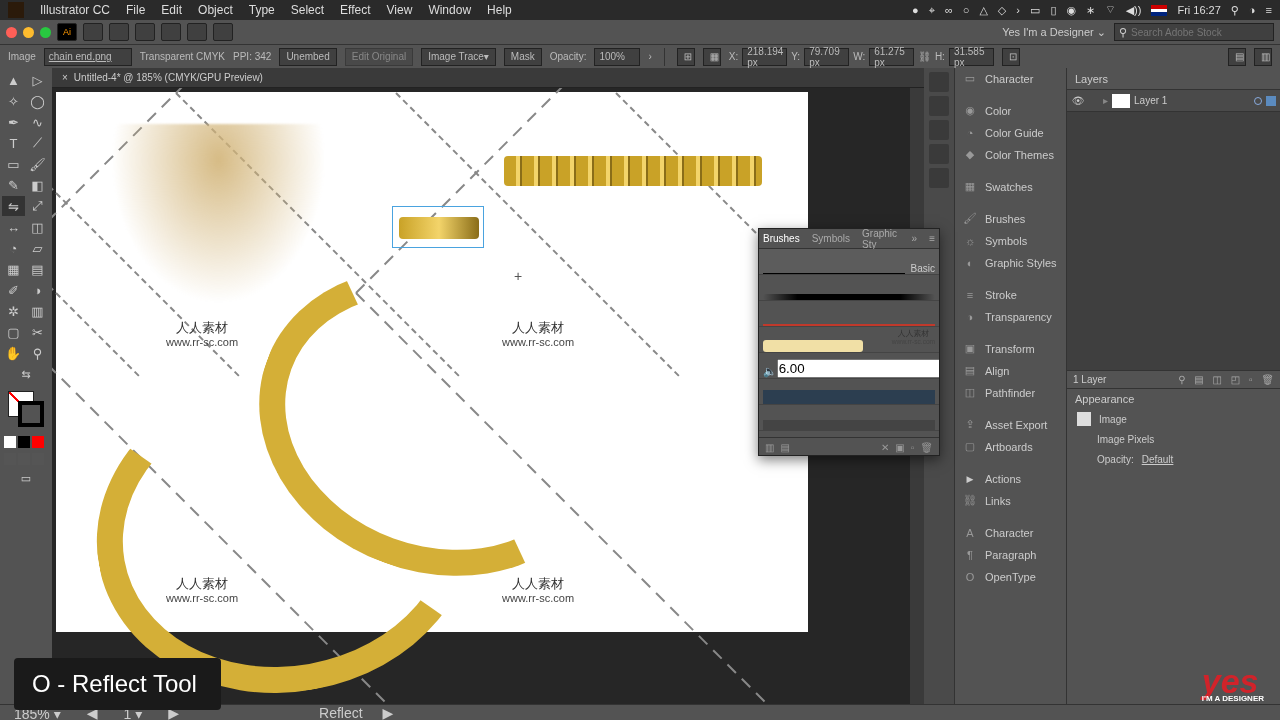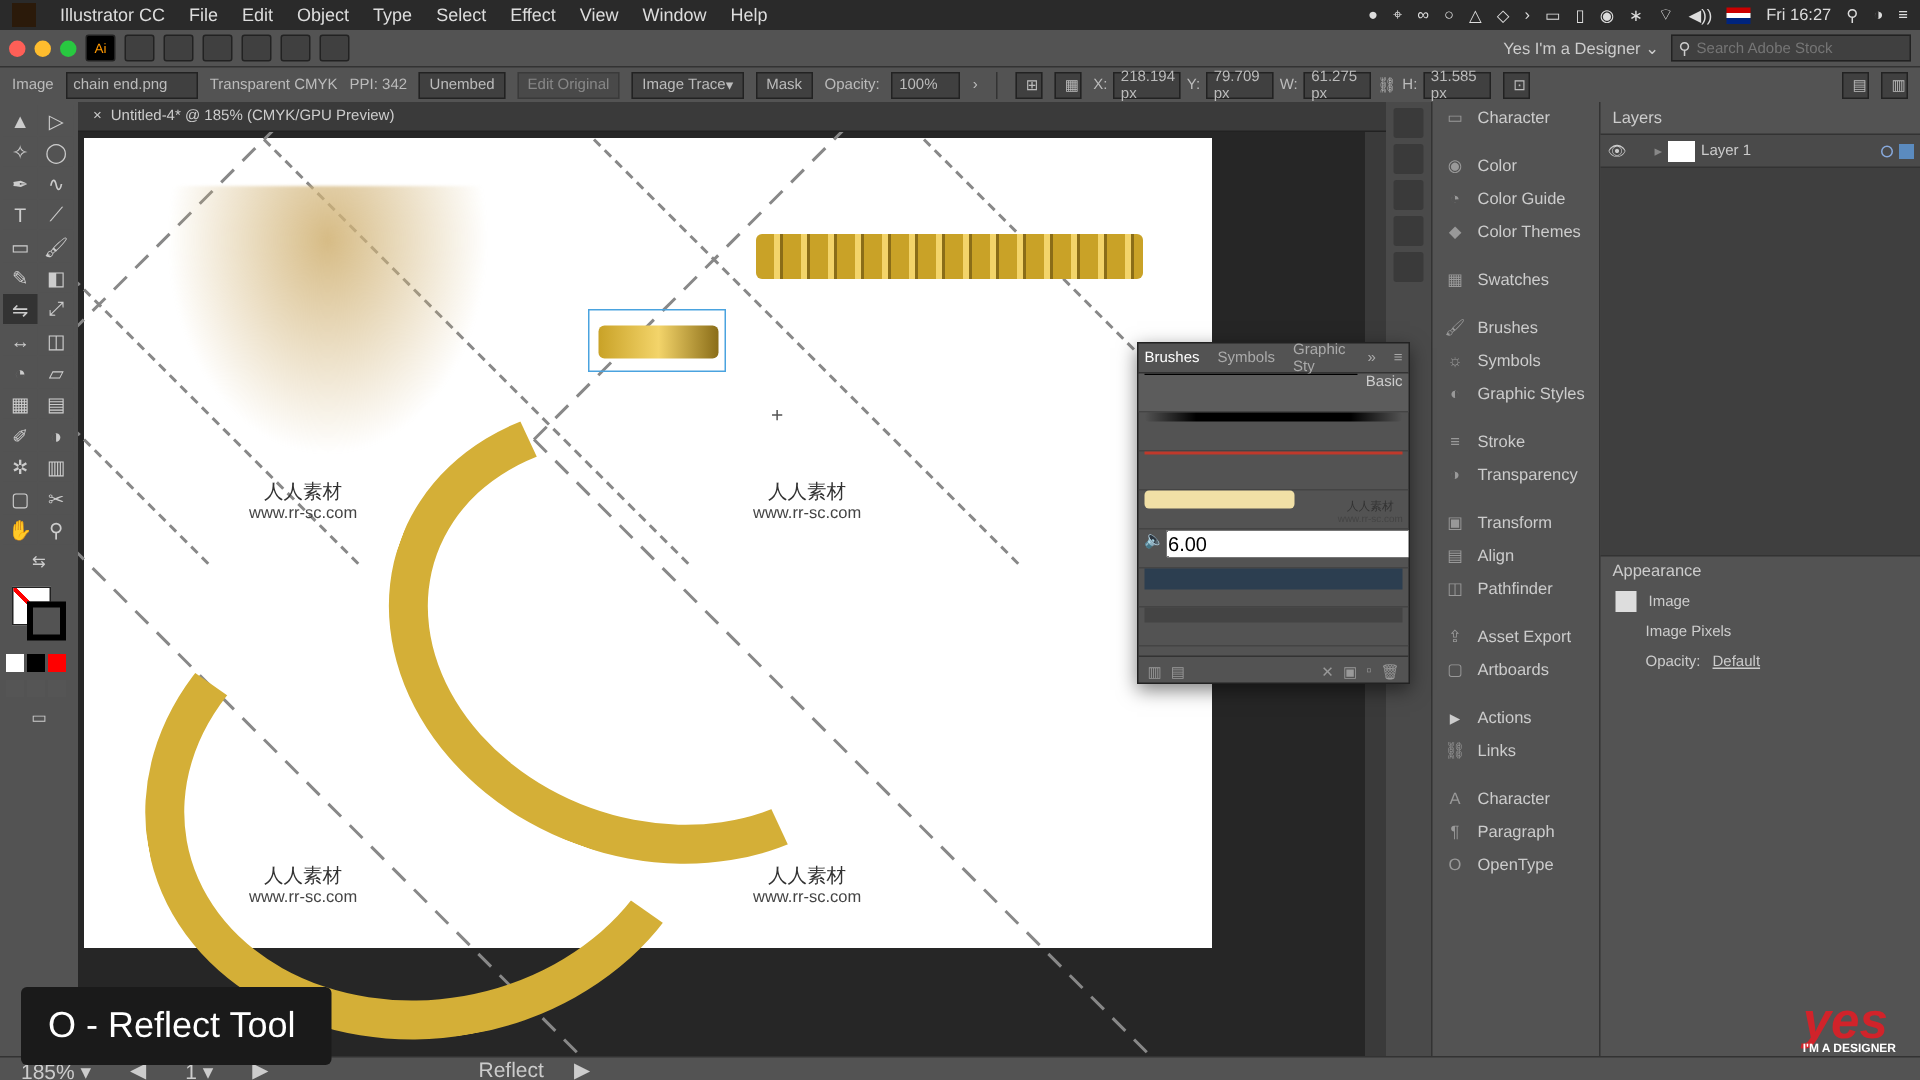--- a/index.html
+++ b/index.html
@@ -90,21 +90,21 @@
 .appearance .hdr { height:20px; display:flex; align-items:center; padding:0 8px; font-size:11px; }
 .appearance .row { height:20px; display:flex; align-items:center; padding:0 10px; font-size:10px; gap:8px; }
 .appearance .sw { width:14px; height:14px; background:#ddd; }
 
 
 .brushes-panel { position:absolute; left:758px; top:228px; width:182px; height:228px; background:#535353; border:1px solid #222; box-shadow:0 4px 12px rgba(0,0,0,.5); z-index:50; }
 .bp-tabs { height:20px; display:flex; align-items:center; padding:0 4px; font-size:10px; gap:12px; color:#aaa; border-bottom:1px solid #333;}
 .bp-tabs .active { color:#fff; }
 .bp-tabs .more { margin-left:auto; }
 .bp-body { height: 188px; overflow:hidden; }
-.brush-item { height:26px; border-bottom:1px solid #444; display:flex; align-items:flex-start; padding:0 4px; position:relative;}
+.brush-item { height:26px; border-bottom:1px solid #444; display:flex; align-items:flex-end; padding:0 4px; position:relative;}
 .brush-item .stroke { flex:1; height:3px; background:#000; }
 .brush-item.basic { justify-content:flex-end; font-size:10px; color:#ccc; background:#5c5c5c;}
 .brush-item.cal .stroke { height:6px; background: linear-gradient(90deg, transparent, #000 20%, #000 80%, transparent); border-radius:3px;}
 .brush-item.art .stroke { height:2px; background:#c0392b; }
 .brush-item.scatter .stroke { height:12px; background:#f1e0a6; border-radius:3px;}
 .brush-item.pattern .stroke { height:14px; background:#2c3e50;}
 .bp-footer { height:20px; display:flex; align-items:center; padding:0 6px; gap:6px; font-size:10px; border-top:1px solid #333;}
 .bp-footer .spacer { flex:1; }
 .bp-footer .ic { color:#999; cursor:pointer; }
 
@@ -172,21 +172,21 @@
     <div class="search-box">
       <span>⚲</span>
       <input placeholder="Search Adobe Stock" style="">
     </div>
   </div>
 </div>
 
 <div class="control-bar">
   <span class="lbl">Image</span>
   <span class="field" style="width:88px">
-      <span style="">chain end.png</span>
+      <span style="text-decoration:underline">chain end.png</span>
     </span>
   <span class="lbl">Transparent CMYK</span>
   <span class="lbl">PPI: 342</span>
   <span class="btn">Unembed</span>
   <span class="btn" style="opacity:.5">Edit Original</span>
   <span class="btn"><span>Image Trace</span> ▾</span>
   <span class="btn">Mask</span>
   <span class="lbl">Opacity:</span>
   <span class="field" style="width:46px">100%</span>
   <span>›</span>
@@ -411,20 +411,31 @@
       <div class="layer-row">
         <span class="eye">👁</span>
         <span style="width:14px"></span>
         <span style="color:#888">▸</span>
         <span class="thumb"></span>
         <span class="name">Layer 1</span>
         <span class="dot"></span>
         <span style="width:10px;height:10px;background:#5b8bbf;margin-right:4px"></span>
       </div>
     </div>
+    <div class="layers-footer">
+      <span>1 Layer</span>
+      <div class="lf-icons">
+        <span>⚲</span>
+        <span>▤</span>
+        <span>◫</span>
+        <span>◰</span>
+        <span>▫</span>
+        <span>🗑</span>
+      </div>
+    </div>
     <div class="appearance">
       <div class="hdr">Appearance</div>
       <div class="row">
         <span class="sw"></span>
         <span>Image</span>
       </div>
       <div class="row" style="padding-left:30px">
         <span>Image Pixels</span>
       </div>
       <div class="row" style="padding-left:30px">

